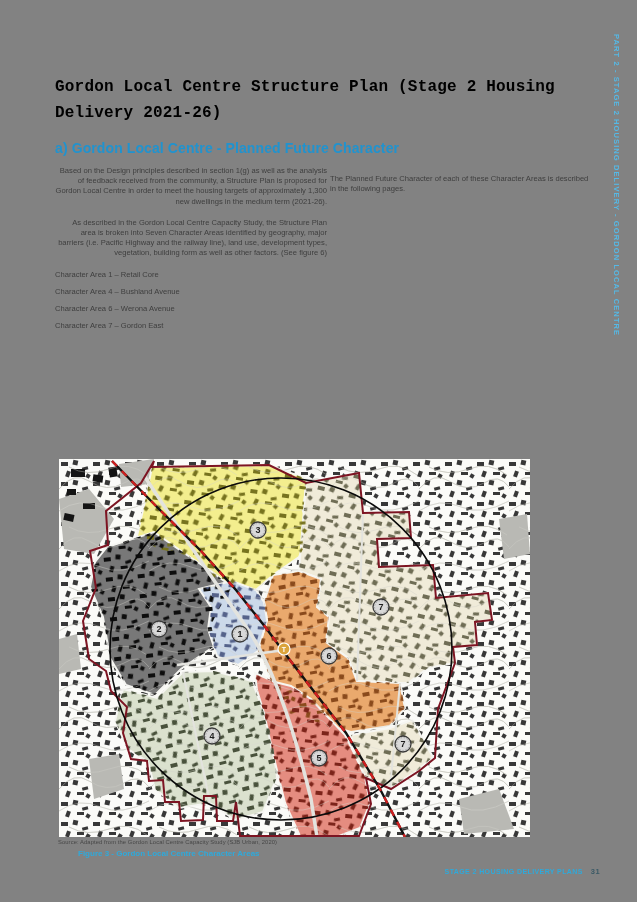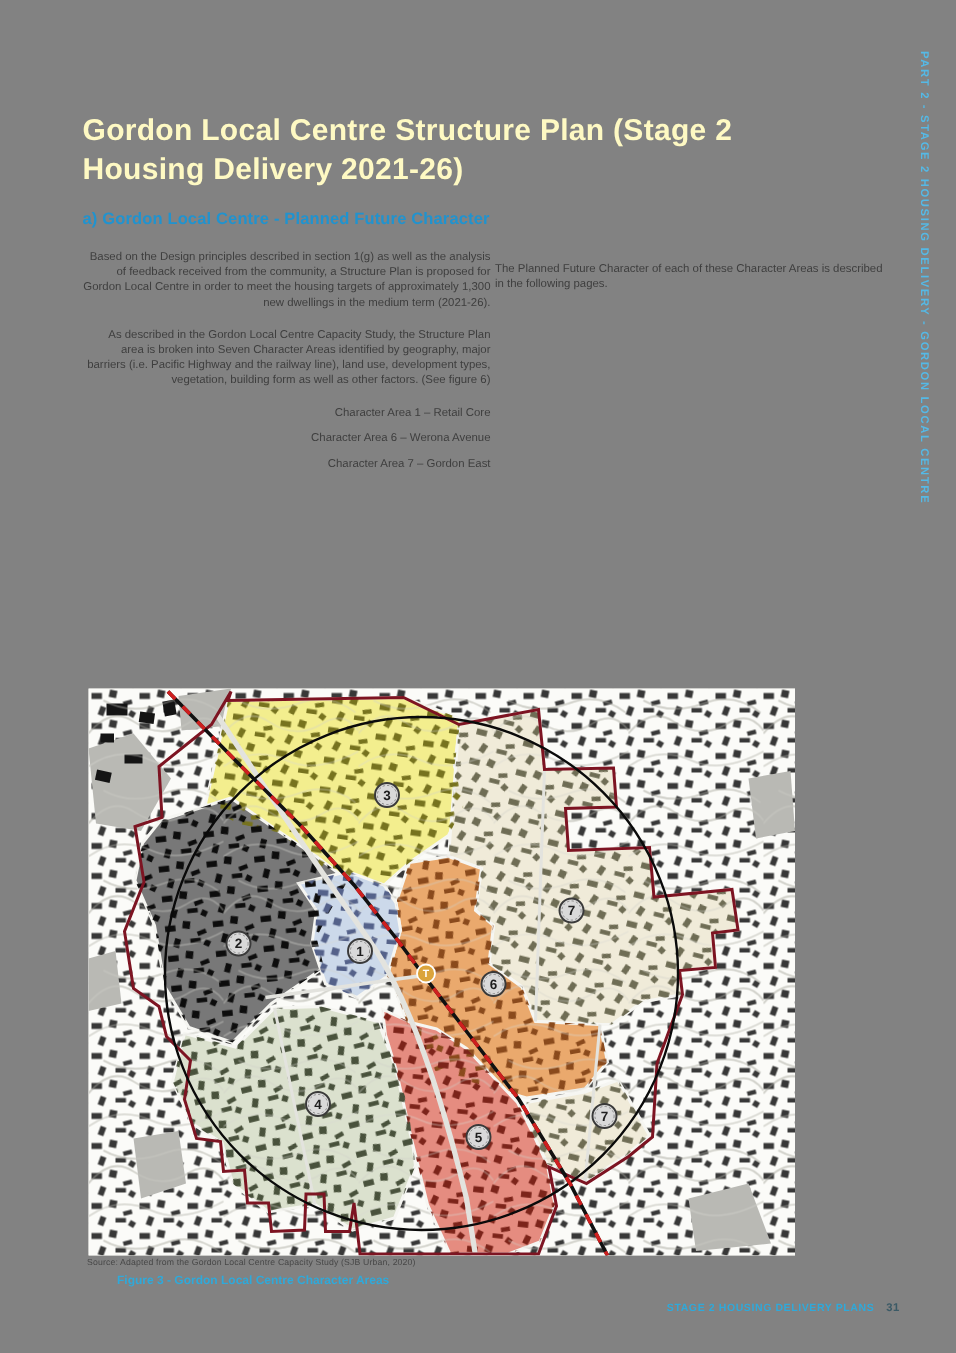--- a/index.html
+++ b/index.html
@@ -3,34 +3,35 @@
 <meta charset="utf-8">
 <style>
   html,body{margin:0;padding:0;}
   body{
     width:637px;height:902px;position:relative;overflow:hidden;
     background:#828282;
     font-family:"Liberation Sans",sans-serif;
   }
   .page-title{
     position:absolute;left:55px;top:74px;width:505px;
-    font-size:20px;line-height:26px;font-weight:700;letter-spacing:.2px;
-    color:#fef9c3;
+    font-size:16px;line-height:26px;font-weight:700;letter-spacing:.2px;
+    color:#000000;
+    font-family:Liberation Mono, monospace;
   }
   .subheading{
     position:absolute;left:55px;top:140px;width:420px;
-    font-size:11px;font-weight:700;color:#2093cf;letter-spacing:.1px;
+    font-size:14px;font-weight:700;color:#2093cf;letter-spacing:.1px;
   }
   .col-left{
     position:absolute;left:55px;top:166px;width:272px;
     font-size:7.6px;line-height:10.2px;color:#3e3e3e;
   }
   .col-left p{margin:0 0 11px 0;text-align:right;}
   .col-left .list-intro{margin-bottom:8px;}
-  .ca-item{margin-bottom:7px;line-height:10px;text-align:right;}
+  .ca-item{margin-bottom:7px;line-height:10px;}
   .col-right{
     position:absolute;left:330px;top:166px;width:262px;
     font-size:7.6px;line-height:10.2px;color:#3e3e3e;
   }
   .sidebar-vertical{
     position:absolute;right:16px;top:34px;height:310px;
     writing-mode:vertical-rl;text-orientation:mixed;
     font-size:7.5px;font-weight:700;letter-spacing:1.1px;
     color:#55b9e6;white-space:nowrap;
   }
@@ -60,20 +61,21 @@
 <div>
 
   <div class="page-title">Gordon Local Centre Structure Plan (Stage 2 Housing Delivery 2021-26)</div>
 
   <div class="subheading">a) Gordon Local Centre - Planned Future Character</div>
 
   <div class="col-left">
     <p>Based on the Design principles described in section 1(g) as well as the analysis of feedback received from the community, a Structure Plan is proposed for Gordon Local Centre in order to meet the housing targets of approximately 1,300 new dwellings in the medium term (2021-26).</p>
     <p>As described in the Gordon Local Centre Capacity Study, the Structure Plan area is broken into Seven Character Areas identified by geography, major barriers (i.e. Pacific Highway and the railway line), land use, development types, vegetation, building form as well as other factors. (See figure 6)</p>
     <div class="ca-item">Character Area 1 – Retail Core</div>
+    <div class="ca-item">Character Area 4 – Bushland Avenue</div>
     <div class="ca-item">Character Area 6 – Werona Avenue</div>
     <div class="ca-item">Character Area 7 – Gordon East</div>
   </div>
 
   <div class="col-right">
     <p>The Planned Future Character of each of these Character Areas is described in the following pages.</p>
   </div>
 
   <div class="sidebar-vertical">PART 2 - STAGE 2 HOUSING DELIVERY - GORDON LOCAL CENTRE</div>
 

